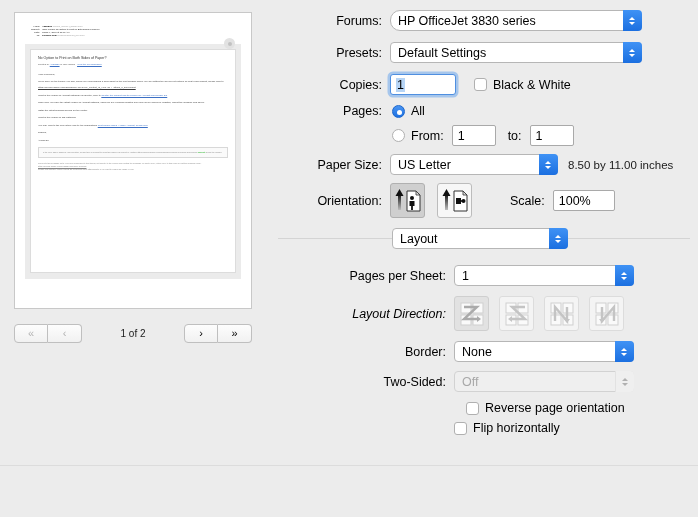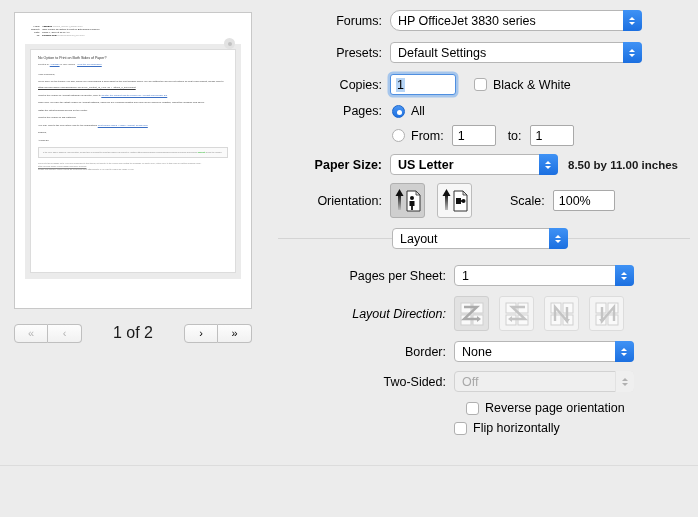--- a/index.html
+++ b/index.html
@@ -84,21 +84,21 @@
     width: 34px; height: 19px;
     background: linear-gradient(to bottom, #fdfdfd, #f1f1f1);
     border: 1px solid #bfbfbf;
     display: flex; align-items: center; justify-content: center;
     font-size: 11px; color: #000;
     cursor: default;
   }
   .nav-btn.dim { color: #b4b4b4; }
   .nav-group .nav-btn:first-child { border-radius: 4px 0 0 4px; }
   .nav-group .nav-btn:last-child { border-radius: 0 4px 4px 0; border-left: none; }
-  #page-counter { font-size: 16px; color: #1a1a1a; }
+  #page-counter { font-size: 10px; color: #1a1a1a; }
 
   
   #settings-col { position: absolute; left: 270px; top: 0; width: 428px; height: 465px; }
 
   .row { position: absolute; display: flex; align-items: center; }
   .lbl { font-size: 12.5px; color: #000; text-align: right; }
 
   
   .popup {
     position: relative;
@@ -322,21 +322,21 @@
     </div>
     <div class="tfield" style="width:44px; margin-left:8px;">
       <span>1</span>
     </div>
     <div class="lbl" style="margin-left:12px;">to:</div>
     <div class="tfield" style="width:44px; margin-left:8px;">
       <span>1</span>
     </div>
   </div>
 
-  <div class="row" style="left:0; top:154px; width:428px;font-weight:bold;">
+  <div class="row" style="left:0; top:154px; width:428px;">
     <div class="lbl" style="width:112px;">Paper Size:</div>
     <div class="popup" style="width:168px; margin-left:8px;">
       <span>US Letter</span>
       <span class="stepper">
           <i class="ch up"></i>
           <i class="ch down"></i>
         </span>
     </div>
     <div class="hint" style="margin-left:10px;">8.50 by 11.00 inches</div>
   </div>

